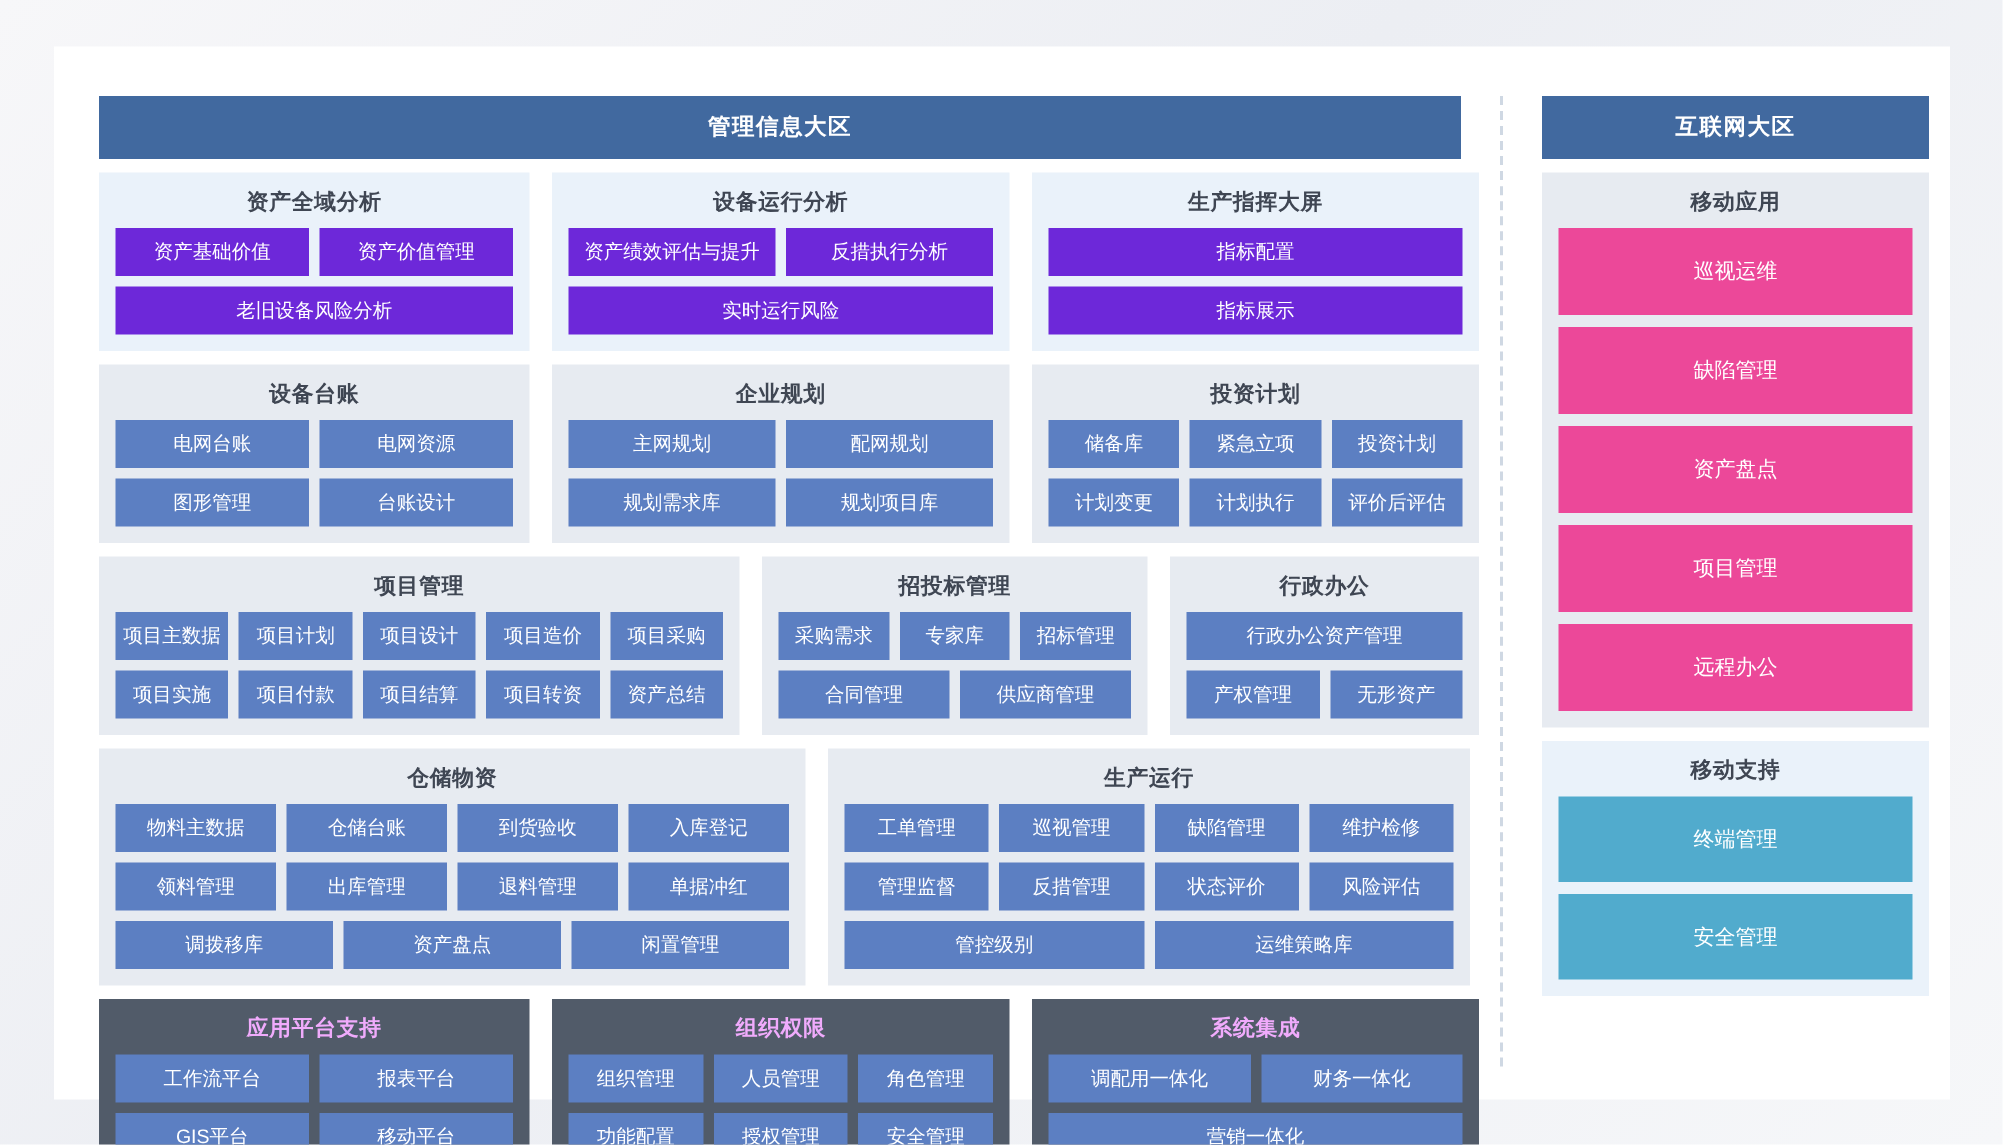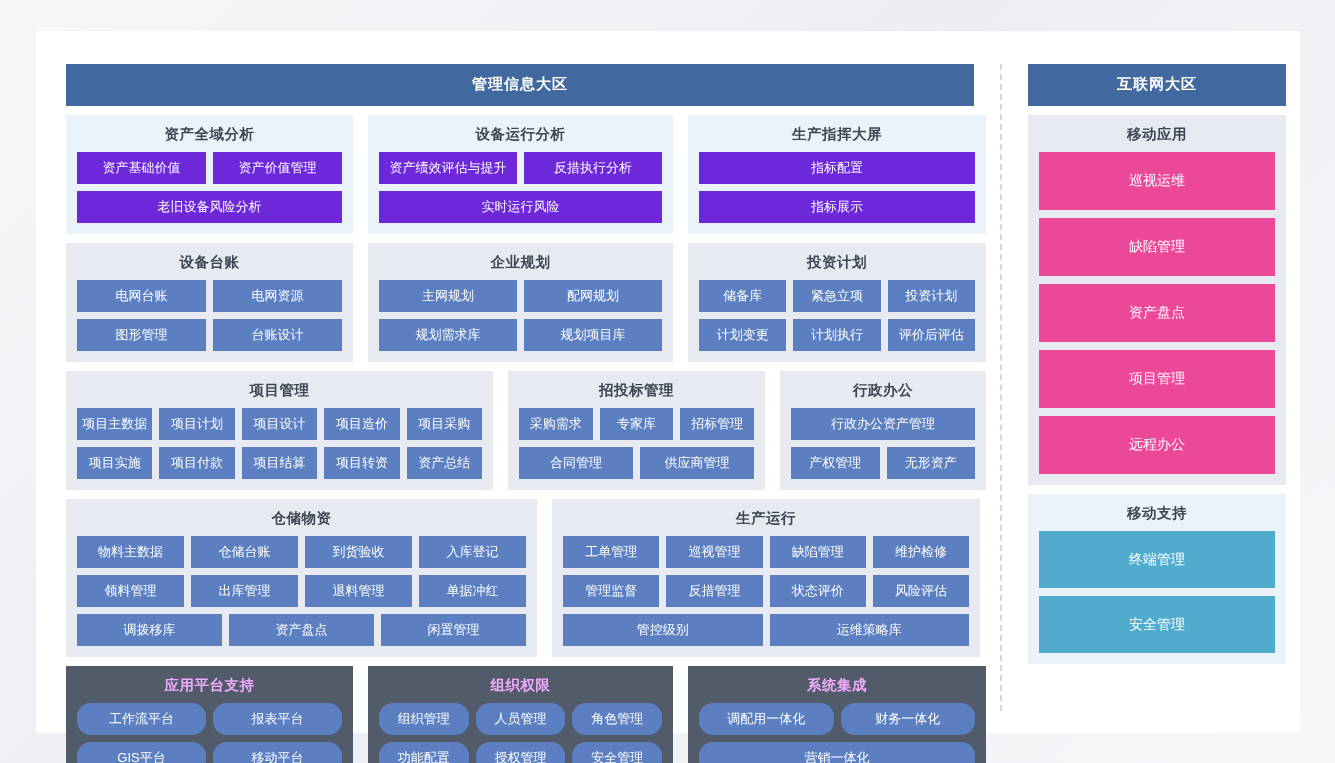--- a/index.html
+++ b/index.html
@@ -59,21 +59,21 @@
     box-sizing:border-box;
     flex:1 1 0;
     text-align:center;color:#ffffff;
     font-size:13px;line-height:1;
     padding:9px 2px 10px;
     white-space:nowrap;
     display:flex;align-items:center;justify-content:center;
   }
   .tile.teal{background:#6d28d9;}
   .tile.blue{background:#5c7fc2;}
-  .panel.dark .tile{background:#5c7fc2;border-radius:14px;}
+  .panel.dark .tile{background:#5c7fc2;}
 
   
   .tall-tiles{display:flex;flex-direction:column;gap:8px;}
   .tall-tile{
     box-sizing:border-box;height:58px;
     display:flex;align-items:center;justify-content:center;
     color:#ffffff;font-size:14px;
   }
   .tall-tile.blue{background:#ec4899;}
   .tall-tile.teal-big{background:#51abcd;height:57px;}

